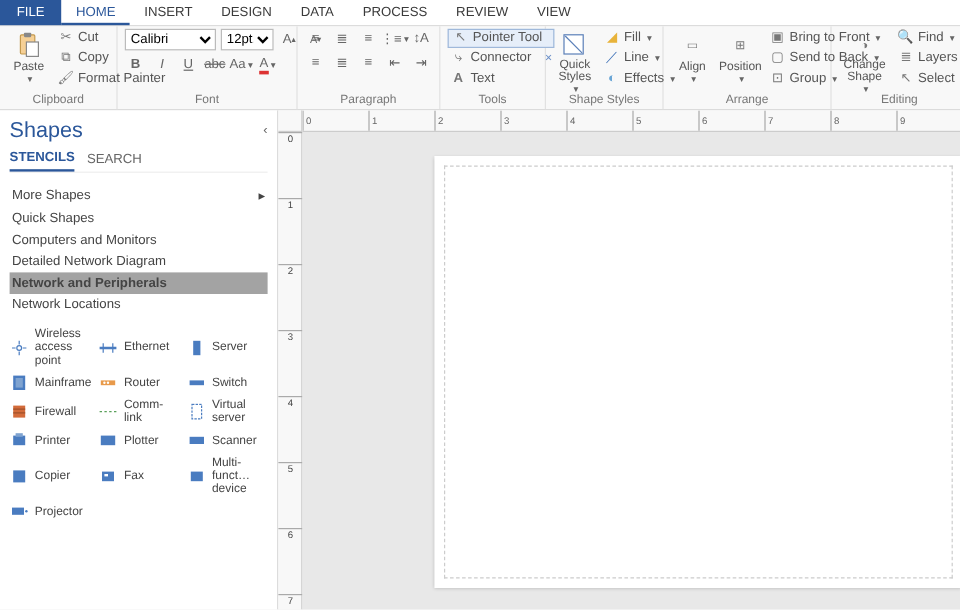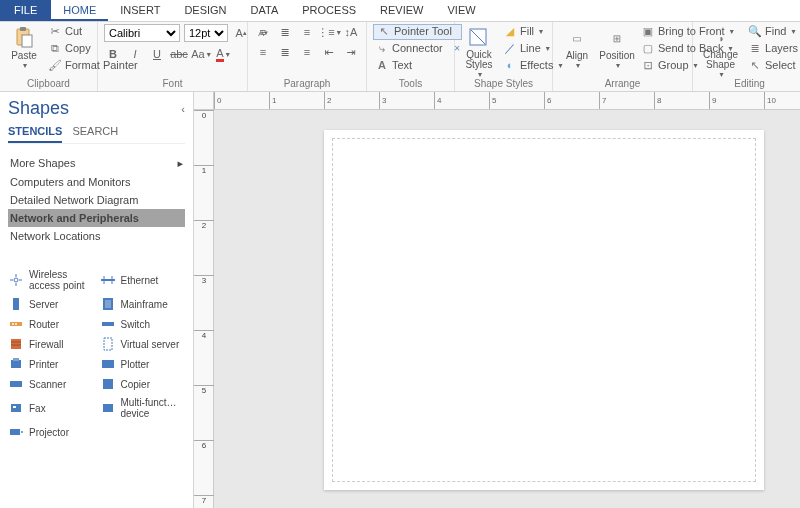--- a/index.html
+++ b/index.html
@@ -24,30 +24,30 @@
 .dd { font-size: 8px; color: #666; margin-left: 2px; }
 select.combo { font-size: 11px; border: 1px solid #bbb; height: 18px; background: #fff; }
 .toggle { font-family: "Times New Roman", serif; }
 .row { display: flex; gap: 4px; align-items: center; }
 .iconbtn { width: 18px; height: 16px; border: 1px solid transparent; display: flex; align-items: center; justify-content: center; cursor: pointer; color: #666; }
 .btn-sm.sel { border: 1px solid #9fb8da; background: #e6eef9; padding: 0 3px; }
 
 .main { display: flex; height: calc(508px - 92px); }
 
 
-.panel { width: 194px; border-right: 1px solid #d4d4d4; background: #fff; padding: 6px 8px 0; overflow: hidden; }
+.panel { width: 232px; border-right: 1px solid #d4d4d4; background: #fff; padding: 6px 8px 0; overflow: hidden; }
 .panel h1 { font-size: 18px; font-weight: 300; color: #2b579a; margin-bottom: 6px; display: flex; justify-content: space-between; align-items: center; }
 .panel h1 .chev { font-size: 11px; color: #666; cursor: pointer; }
-.ptabs { display: flex; gap: 10px; font-size: 11px; margin-bottom: 10px; border-bottom: 1px solid #eee; }
+.ptabs { display: flex; gap: 10px; font-size: 11px; margin-bottom: 10px; border-bottom: 1px solid #eee; align-items: flex-end; }
 .ptab { padding-bottom: 4px; color: #666; cursor: pointer; }
 .ptab.active { color: #2b579a; border-bottom: 2px solid #2b579a; font-weight: 600; }
 .stencil-list { font-size: 11px; color: #444; }
 .stencil-item { padding: 3px 2px; cursor: pointer; display: flex; justify-content: space-between; }
 .stencil-item.sel { background: #a3a3a3; font-weight: 600; }
-.shape-grid { display: grid; grid-template-columns: 1fr 1fr; gap: 2px 6px; margin-top: 22px; }
+.shape-grid { display: grid; grid-template-columns: 1fr 1fr 1fr; gap: 2px 6px; margin-top: 8px; }
 .shape { display: flex; align-items: center; gap: 5px; font-size: 10px; color: #444; padding: 2px 0; cursor: pointer; line-height: 1.1; }
 .shape .sic { width: 16px; height: 14px; flex-shrink: 0; }
 .shape span { display: block; }
 
 
 .canvas-wrap { flex: 1; position: relative; background: #f0f0f0; }
 .ruler-h { position: absolute; top: 0; left: 20px; right: 0; height: 18px; background: #f8f8f8; border-bottom: 1px solid #ccc; font-size: 8px; color: #666; overflow: hidden; }
 .ruler-v { position: absolute; top: 18px; left: 0; bottom: 0; width: 20px; background: #f8f8f8; border-right: 1px solid #ccc; }
 .ruler-corner { position: absolute; top: 0; left: 0; width: 20px; height: 18px; background: #f8f8f8; border-right: 1px solid #ccc; border-bottom: 1px solid #ccc; }
 .ruler-h .tick { position: absolute; top: 0; height: 18px; border-left: 1px solid #aaa; padding-left: 2px; padding-top: 4px; }
@@ -283,20 +283,21 @@
       </h1>
     <div class="ptabs">
       <div class="ptab active">STENCILS</div>
       <div class="ptab">SEARCH</div>
     </div>
     <div class="stencil-list">
       <div class="stencil-item">
           <span>More Shapes</span>
           <span>▸</span>
         </div>
+      <div class="stencil-item">Quick Shapes</div>
       <div class="stencil-item">Computers and Monitors</div>
       <div class="stencil-item">Detailed Network Diagram</div>
       <div class="stencil-item sel">Network and Peripherals</div>
       <div class="stencil-item">Network Locations</div>
     </div>
     <div class="shape-grid" id="shape-grid">
         <div class="shape">
           <svg class="sic" viewBox="0 0 16 14">
             <circle cx="8" cy="7" r="2" fill="none" stroke="#4a7cc0"></circle>
             <line x1="8" y1="1" x2="8" y2="4" stroke="#4a7cc0"></line>
@@ -341,20 +342,26 @@
           </svg>
           <span>Switch</span>
         </div>
         <div class="shape">
           <svg class="sic" viewBox="0 0 16 14">
             <rect x="3" y="2" width="10" height="10" fill="#d36b3a"></rect>
             <line x1="3" y1="5" x2="13" y2="5" stroke="#a0502a"></line>
             <line x1="3" y1="8" x2="13" y2="8" stroke="#a0502a"></line>
           </svg>
           <span>Firewall</span>
+        </div>
+        <div class="shape">
+          <svg class="sic" viewBox="0 0 16 14">
+            <line x1="1" y1="7" x2="15" y2="7" stroke="#5aa05a" stroke-dasharray="2 2"></line>
+          </svg>
+          <span>Comm-link</span>
         </div>
         <div class="shape">
           <svg class="sic" viewBox="0 0 16 14">
             <rect x="4" y="1" width="8" height="12" fill="none" stroke="#4a7cc0" stroke-dasharray="2 1"></rect>
           </svg>
           <span>Virtual server</span>
         </div>
         <div class="shape">
           <svg class="sic" viewBox="0 0 16 14">
             <rect x="3" y="3" width="10" height="8" fill="#4a7cc0"></rect>

